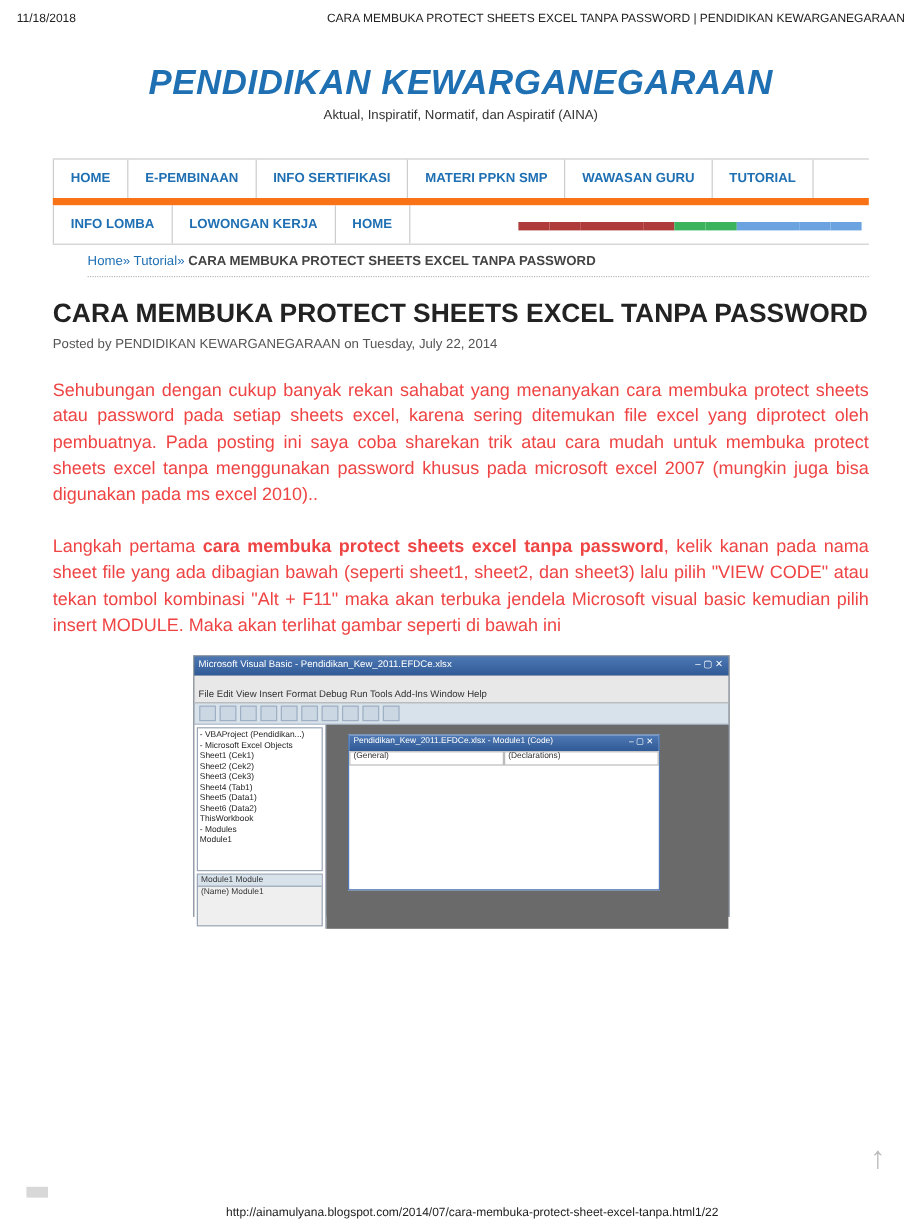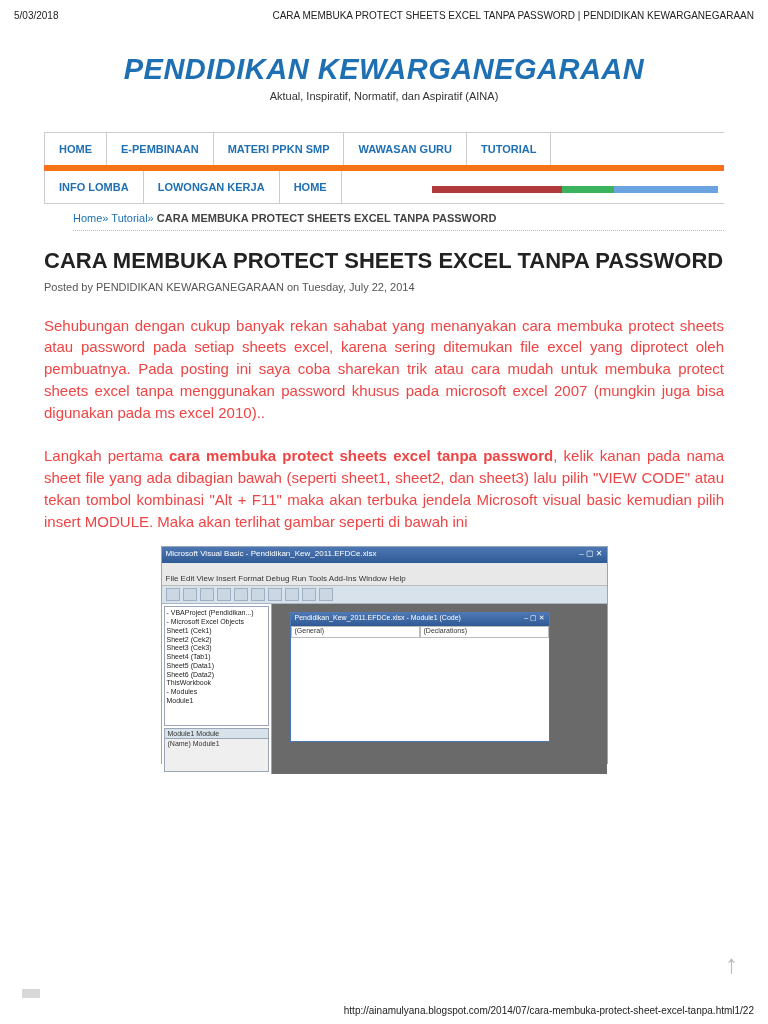--- a/index.html
+++ b/index.html
@@ -125,46 +125,47 @@
   }
   .code-titlebar { height:13px; background:linear-gradient(#4d78b3,#2f5a96); color:#fff; font-size:7px; padding:1px 4px; display:flex; justify-content:space-between;}
   .code-drop { display:flex; }
   .code-drop > div { flex:1; border:1px solid #bbb; height:12px; font-size:7px; padding:0 3px; background:#fff; }
   .scroll-top {
     position: absolute; right: 30px; bottom: 44px;
     font-size: 26px; color: #bbb;
   }
   .print-footer {
     position: absolute; bottom: 8px; left: 0; right: 0;
-    display: flex; justify-content: flex-end;
+    display: flex; justify-content: center;
     padding: 0 14px; font-size: 10px; color: #222; margin-left: 19px;
   }
   .gray-footnote {
     position:absolute; left:22px; bottom:26px;
     width:18px; height:9px; background:#d8d8d8;
   }
 </style>
 </head>
 <body>
 
 <div class="print-header">
-  <span>5/03/2018</span>
+  <span>11/18/2018</span>
   <span>CARA MEMBUKA PROTECT SHEETS EXCEL TANPA PASSWORD | PENDIDIKAN KEWARGANEGARAAN</span>
 </div>
 
 <div class="page">
 
   <div class="site-header">
     <div class="site-title">PENDIDIKAN KEWARGANEGARAAN</div>
     <div class="tagline">Aktual, Inspiratif, Normatif, dan Aspiratif (AINA)</div>
   </div>
 
   <div class="navbar">
     <div class="nav-item first">HOME</div>
     <div class="nav-item">E-PEMBINAAN</div>
+    <div class="nav-item">INFO SERTIFIKASI</div>
     <div class="nav-item">MATERI PPKN SMP</div>
     <div class="nav-item">WAWASAN GURU</div>
     <div class="nav-item">TUTORIAL</div>
     <div class="nav-row2">
       <div class="nav-item first">INFO LOMBA</div>
       <div class="nav-item">LOWONGAN KERJA</div>
       <div class="nav-item">HOME</div>
       <span class="color-strip" id="color-strip"><span class="seg" style="background: rgb(176, 59, 59);"></span><span class="seg" style="background: rgb(176, 59, 59);"></span><span class="seg" style="background: rgb(176, 59, 59);"></span><span class="seg" style="background: rgb(176, 59, 59);"></span><span class="seg" style="background: rgb(176, 59, 59);"></span><span class="seg" style="background: rgb(59, 179, 93);"></span><span class="seg" style="background: rgb(59, 179, 93);"></span><span class="seg" style="background: rgb(106, 163, 224);"></span><span class="seg" style="background: rgb(106, 163, 224);"></span><span class="seg" style="background: rgb(106, 163, 224);"></span><span class="seg" style="background: rgb(106, 163, 224);"></span></span>
     </div>
   </div>

